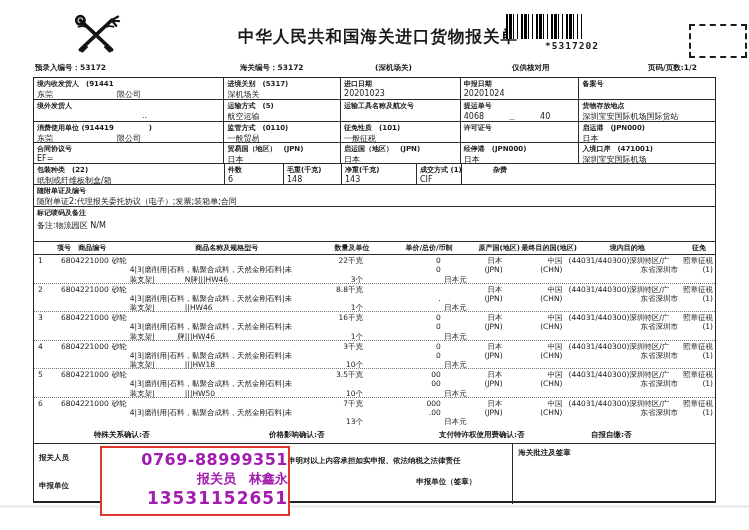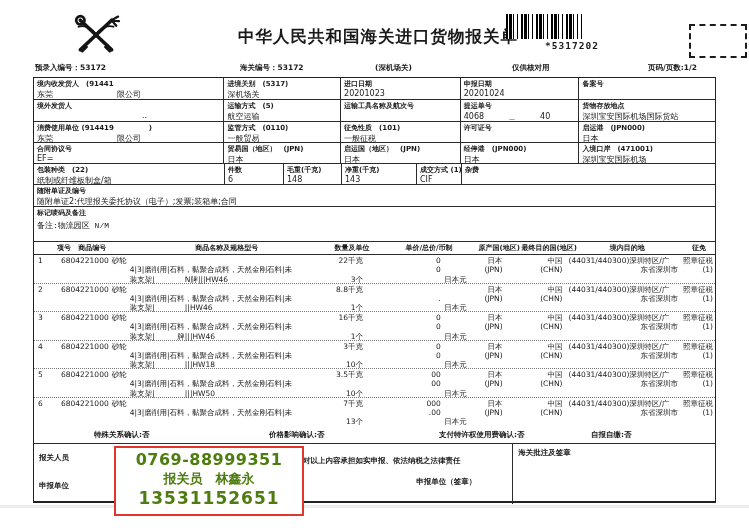--- a/index.html
+++ b/index.html
@@ -24,21 +24,21 @@
         border:1.5px solid #222;border-bottom-width:2.5px;box-sizing:border-box;
         display:flex;flex-direction:column;}
   .row{display:flex;border-bottom:1px solid #2b2b2b;box-sizing:border-box;flex:0 0 auto;}
   .cell{border-right:1px solid #2b2b2b;box-sizing:border-box;padding:1px 3px;
         display:flex;flex-direction:column;justify-content:space-between;overflow:hidden;}
   .cell:last-child{border-right:none;}
   .lbl{font-size:7px;font-weight:700;white-space:nowrap;}
   .val{font-size:8px;white-space:nowrap;}
   .w1{width:191px;} .w2{width:117px;} .w3{width:120px;} .w4{width:119px;} .w5{width:136px;}
   .f1{width:191px;} .f2{width:59px;} .f3{width:58px;} .f4{width:75px;} .f5{width:45px;}
-  .f6{width:85px;} .f7{width:85px;} .f8{width:85px;}
+  .f6{width:85px;} .f7{width:85px;} .f8{width:85px;margin-left:28px;}
   .full{width:683px;}
   .indent{padding-left:105px;}
 
   
   .ghead{height:13px;align-items:center;border-bottom:1px solid #2b2b2b;}
   .gh{font-size:7px;font-weight:700;white-space:nowrap;overflow:visible;text-align:center;box-sizing:border-box;}
   .gbody{flex:0 0 auto;}
   .grow{display:flex;height:28.5px;border-bottom:1px dotted #777;box-sizing:border-box;padding-top:1px;}
   .grow:last-child{border-bottom:none;}
   .gc{box-sizing:border-box;font-size:7.5px;line-height:9.3px;overflow:visible;white-space:nowrap;}
@@ -67,22 +67,22 @@
   .f-left{width:207px;}
   .f-mid{width:270px;display:flex;flex-direction:column;align-items:center;}
   .f-right{width:206px;border-left:1px solid #2b2b2b;margin-left:9px;}
   .f-left .l1{margin-top:5px;}
   .f-left .l2{margin-top:18px;}
   .f-mid .decl{margin-top:8px;white-space:nowrap;}
   .f-mid .sign{align-self:flex-end;margin-top:11px;padding-right:22px;}
 
   
   .stamp{position:absolute;left:100px;top:446px;width:190px;height:70px;background:#fff;
-         border:2.5px solid #df372c;box-sizing:border-box;text-align:center;color:#4d7c0f;
-         font-weight:700;z-index:5;margin-left:14px;}
+         border:2.5px solid #df372c;box-sizing:border-box;text-align:right;color:#a21caf;
+         font-weight:700;z-index:5;}
   .stamp .p1{font-size:16px;margin-top:2px;letter-spacing:0.5px;white-space:nowrap;}
   .stamp .p2{font-size:13px;margin-top:1px;white-space:nowrap;}
   .stamp .p3{font-size:17px;margin-top:0px;letter-spacing:1px;white-space:nowrap;}
 
   .scan-shadow{position:absolute;left:0;top:505px;width:749px;height:3px;background:#ededed;}
 </style>
 </head>
 <body>
 
 <div class="page">
@@ -232,21 +232,21 @@
       </div>
     </div>
 
     <div class="row" style="height:22px;">
       <div class="cell full">
         <div class="lbl">随附单证及编号</div>
         <div class="val">随附单证2:代理报关委托协议（电子）;发票;装箱单;合同</div>
       </div>
     </div>
 
-    <div class="row" style="height:35px;font-family:Liberation Mono, monospace;">
+    <div class="row" style="height:35px;">
       <div class="cell full" style="justify-content:flex-start;">
         <div class="lbl">标记唛码及备注</div>
         <div class="val" style="margin-top:2px;">备注:物流园区 N/M</div>
       </div>
     </div>
 
     <div class="row ghead">
       <div class="gh" style="width:20px;text-align:left;padding-left:2px;margin-left:21px;">项号</div>
       <div class="gh" style="width:58px;text-align:left;padding-left:4px;">商品编号</div>
       <div class="gh" style="width:200px;">商品名称及规格型号</div>

